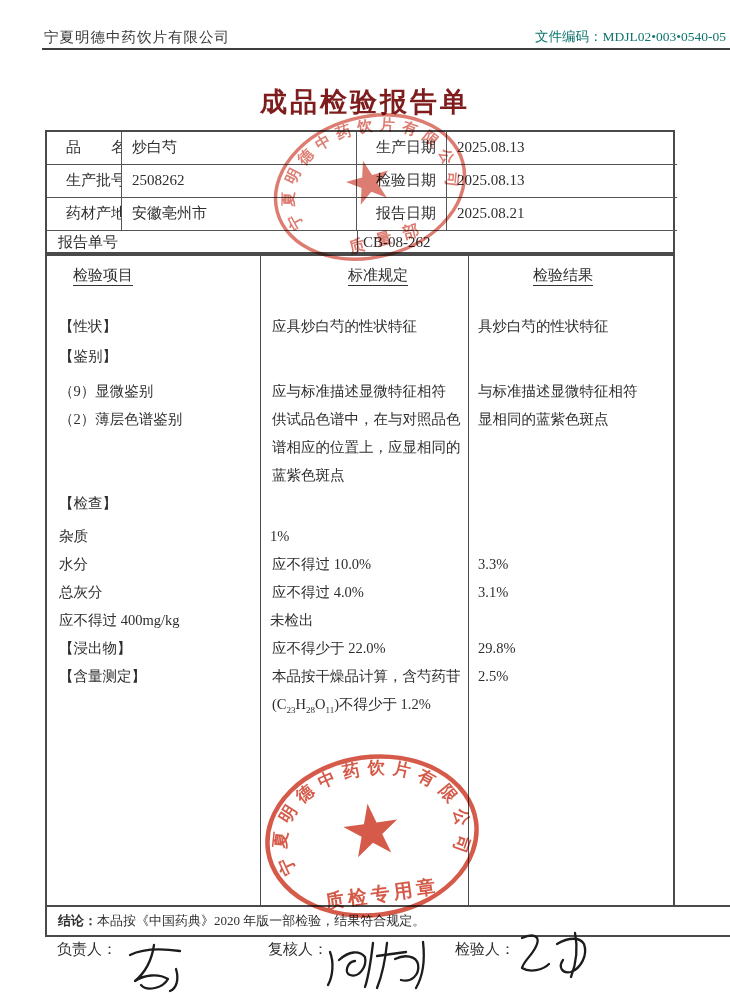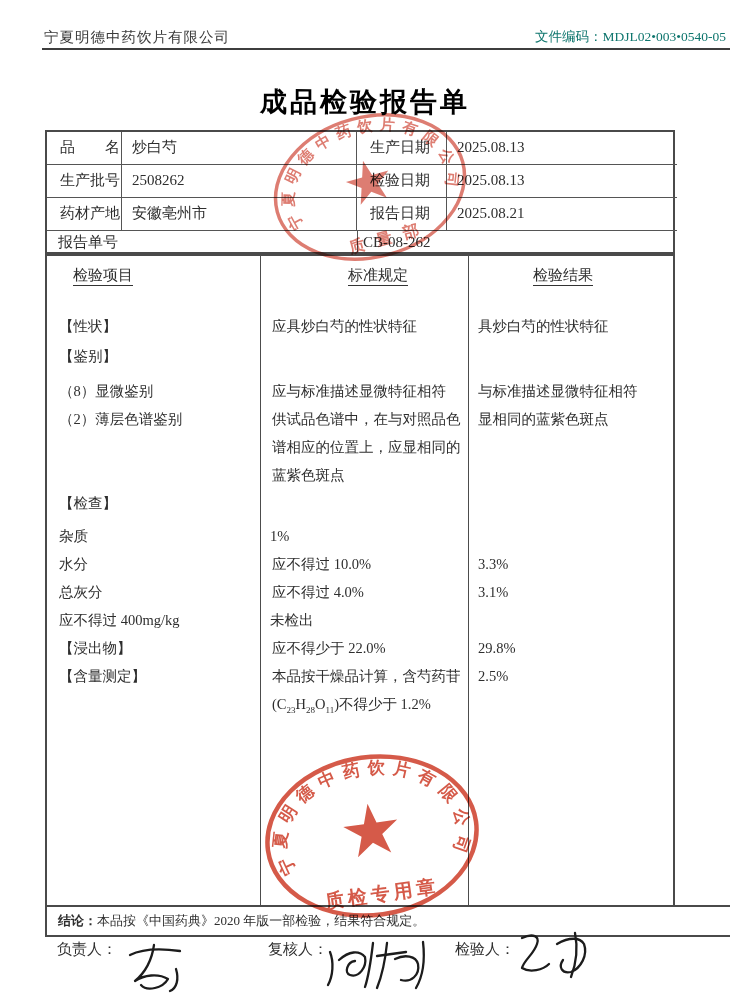--- a/index.html
+++ b/index.html
@@ -6,27 +6,27 @@
   body{
     width:730px;height:1000px;background:#ffffff;position:relative;overflow:hidden;
     font-family:"Liberation Serif","DejaVu Serif",serif;color:#2e2e2e;
   }
   .abs{position:absolute;}
   
   .company{left:44px;top:28px;font-size:14.5px;letter-spacing:1px;color:#3a3a3a;}
   .doccode{right:4px;top:28px;font-size:13.5px;color:#0f766e;}
   .header-rule{left:42px;top:48px;width:688px;height:0;border-top:2px solid #3d3d3d;}
   
-  .title{left:0;top:84px;width:730px;text-align:center;font-size:27px;font-weight:bold;letter-spacing:3px;color:#000000;}
+  .title{left:0;top:84px;width:730px;text-align:center;font-size:27px;font-weight:bold;letter-spacing:3px;color:#7f1d1d;}
   
   .info-table{left:45px;top:130px;width:630px;border:2px solid #4a4a4a;box-sizing:border-box;font-size:15px;}
   .info-grid{display:grid;grid-template-columns:75px 235px 90px 230px;}
   .icell{box-sizing:border-box;height:33px;line-height:31px;border-bottom:1.4px solid #555;
          padding-left:10px;white-space:nowrap;overflow:hidden;}
-  .icell.lbl{padding-left:13px;}
+  .icell.lbl{padding-left:19px;}
   .icell.b-r{border-right:1.4px solid #555;}
   .report-row{display:grid;grid-template-columns:310px 320px;}
   .rcell{box-sizing:border-box;height:23px;line-height:22px;padding-left:11px;}
   .rcell.val{border-left:1.4px solid #555;padding-left:5px;}
   
   .main-table{left:45px;top:252px;width:630px;height:655px;border:2px solid #4a4a4a;box-sizing:border-box;}
   .vline{position:absolute;top:0;height:100%;width:0;border-left:1.5px solid #4c4c4c;}
   .vline.v1{left:213px;} .vline.v2{left:421px;}
   .col-head{position:absolute;top:12px;font-size:15px;margin-left:14px;}
   .col-head span{border-bottom:1.2px solid #333;padding-bottom:2px;}
@@ -96,21 +96,21 @@
         <div class="tcell item">【性状】</div>
         <div class="tcell standard">应具炒白芍的性状特征</div>
         <div class="tcell result">具炒白芍的性状特征</div>
       </div>
       <div class="trow">
         <div class="tcell item">【鉴别】</div>
         <div class="tcell standard"></div>
         <div class="tcell result"></div>
       </div>
       <div class="trow">
-        <div class="tcell item">（8）显微鉴别</div>
+        <div class="tcell item">（9）显微鉴别</div>
         <div class="tcell standard">应与标准描述显微特征相符</div>
         <div class="tcell result">与标准描述显微特征相符</div>
       </div>
       <div class="trow">
         <div class="tcell item">（2）薄层色谱鉴别</div>
         <div class="tcell standard">供试品色谱中，在与对照品色谱相应的位置上，应显相同的蓝紫色斑点</div>
         <div class="tcell result">显相同的蓝紫色斑点</div>
       </div>
       <div class="trow">
         <div class="tcell item">【检查】</div>

